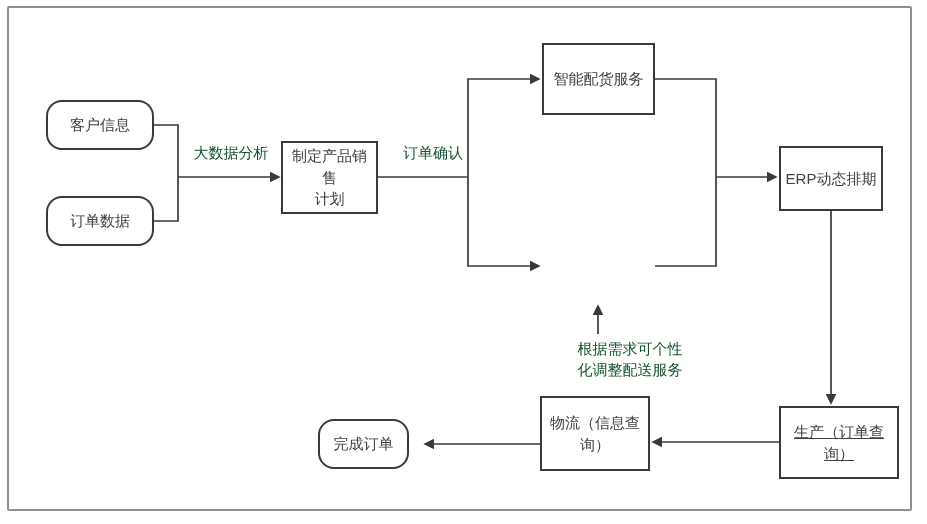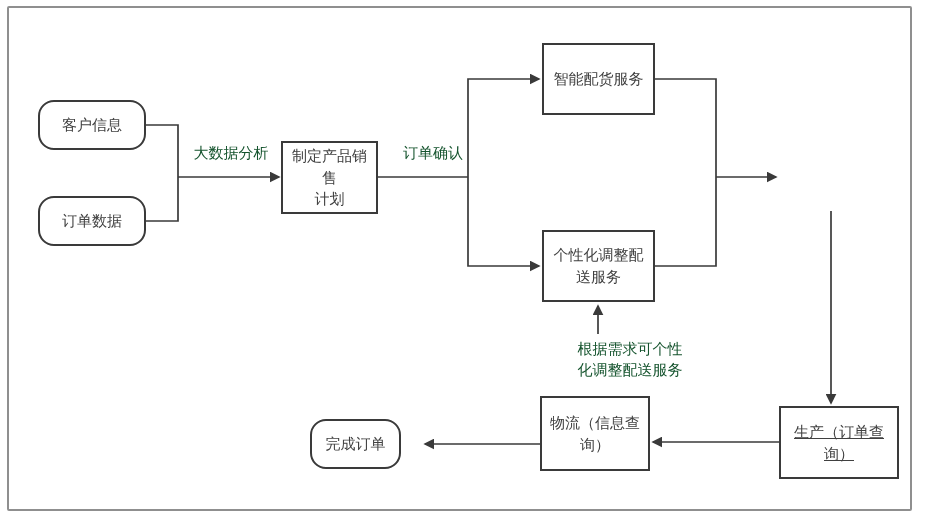--- a/index.html
+++ b/index.html
@@ -42,20 +42,21 @@
     border: 2px solid #3a3a3a;
     background: #ffffff;
     color: #404040;
     font-size: 15px;
     line-height: 1.45;
     white-space: pre-line;
     padding: 2px;
   }
   .node.rounded {
     border-radius: 16px;
+    margin-left: 8px;
   }
   .edge-label {
     position: absolute;
     color: #14532d;
     font-size: 15px;
     line-height: 1.4;
     text-align: center;
     white-space: pre-line;
   }
 </style>
@@ -95,23 +96,22 @@
 
   <div class="node rounded" style="left:38px; top:100px; width:108px; height:50px;">客户信息</div>
 
   <div class="node rounded" style="left:38px; top:196px; width:108px; height:50px;">订单数据</div>
 
   <div class="node" style="left:281px; top:141px; width:97px; height:73px;">制定产品销售
 计划</div>
 
   <div class="node" style="left:542px; top:43px; width:113px; height:72px;">智能配货服务</div>
 
-  <div class="node" style="left:542px; top:230px; width:113px; height:72px;">个性化调整配
-送服务</div>
 
+  <div class="node" style="left:779px; top:146px; width:104px; height:65px;">ERP动态排期</div>
 
   <div class="node" style="left:779px; top:406px; width:120px; height:73px;text-decoration:underline;">生产（订单查
 询）</div>
 
   <div class="node" style="left:540px; top:396px; width:110px; height:75px;">物流（信息查
 询）</div>
 
   <div class="node rounded" style="left:310px; top:419px; width:91px; height:50px;">完成订单</div>
 
   <div class="edge-label" style="left:186px; top:142px; width:90px;">大数据分析</div>

